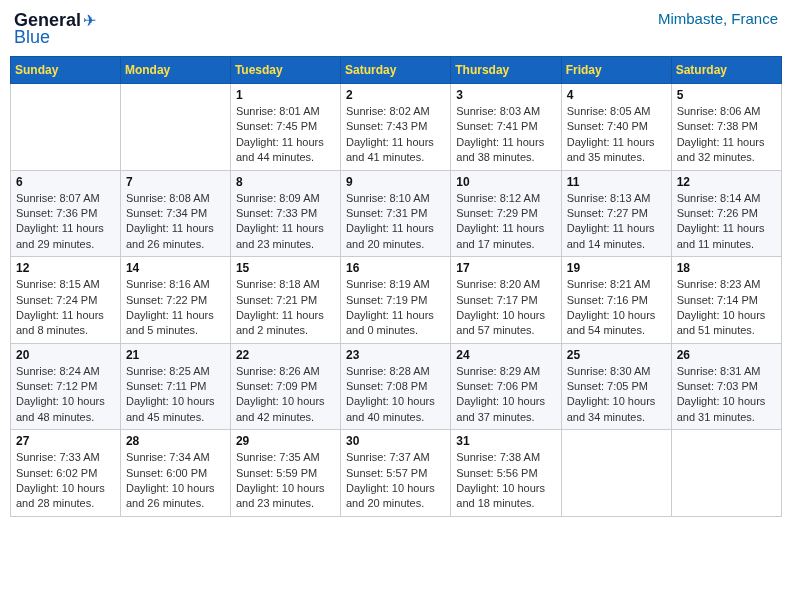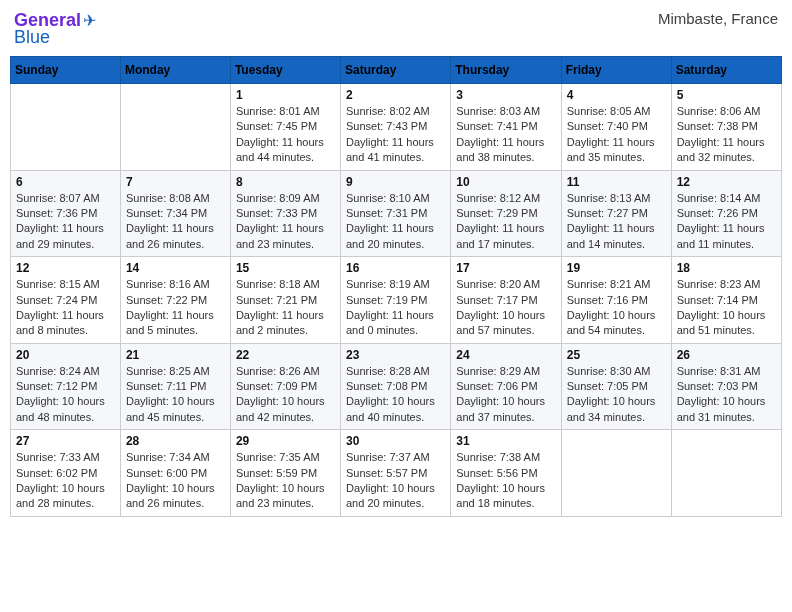--- a/index.html
+++ b/index.html
@@ -25,30 +25,30 @@
     .month-title-area {
       text-align: right;
     }
     .month-title {
       font-size: 32px;
       font-weight: bold;
       color: #333;
     }
     .location-title {
       font-size: 15px;
-      color: #404040;
+      color: #0369a1;
     }
     .calendar-table {
       width: 100%;
       border-collapse: collapse;
       border: 1px solid #ccc;
     }
     .calendar-table th {
       background-color: #1565C0;
-      color: #000000;
+      color: #fde047;
       font-size: 12px;
       font-weight: bold;
       padding: 6px 4px;
       text-align: left;
       border: 1px solid #1255a0;
     }
     .calendar-table td {
       vertical-align: top;
       border: 1px solid #ccc;
       padding: 4px 5px;
@@ -76,21 +76,21 @@
       background: #fff !important;
     }
   </style>
 </head>
 <body>
 
 <div class="header-area">
   <div class="logo">
     <div style="display:flex;flex-direction:column;align-items:flex-start;">
       <div style="display:flex;align-items:center;gap:2px;">
-        <span style="font-size:18px;font-weight:bold;color:#6d28d9;">General</span>
+        <span style="font-size:18px;font-weight:bold;color:#0f172a;">General</span>
         <span style="color:#1565C0;font-size:16px;">✈</span>
       </div>
       <span style="font-size:18px;font-weight:normal;color:#1565C0;margin-top:-4px;">Blue</span>
     </div>
   </div>
   <div class="month-title-area">
     <div class="location-title">Mimbaste, France</div>
   </div>
 </div>
 

